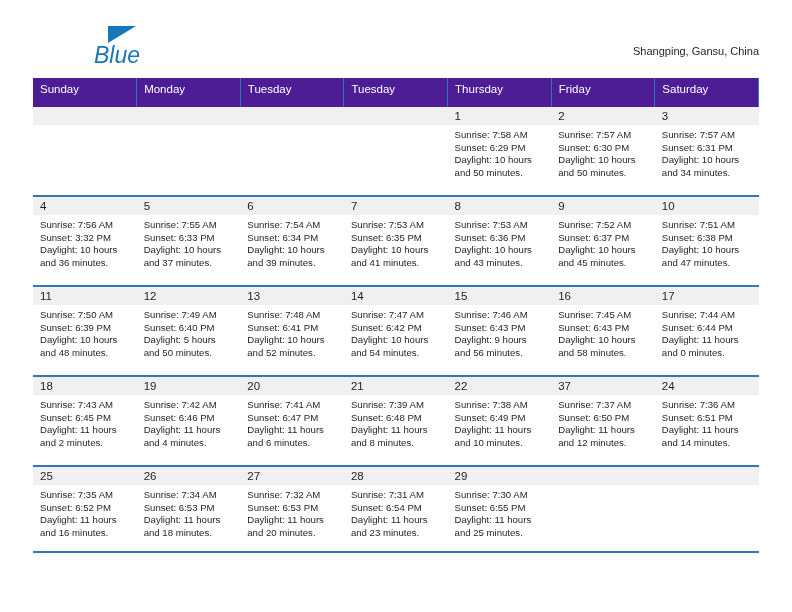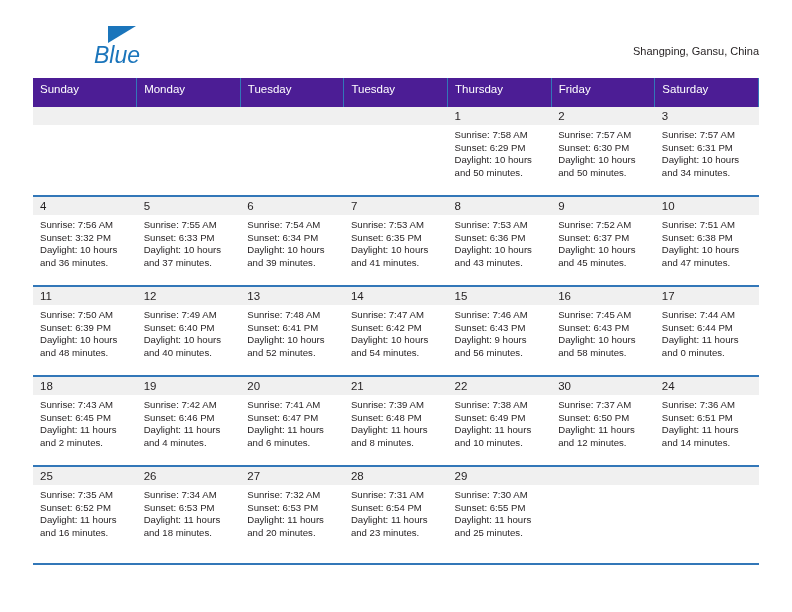--- a/index.html
+++ b/index.html
@@ -105,21 +105,21 @@
     padding: 0;
     width: 103.71px;
     border-bottom: 2px solid #3277b8;
     background: #ffffff;
   }
   .cell-inner {
     height: 88px;
     box-sizing: border-box;
   }
   .cell-inner.last-row {
-    height: 96px;
+    height: 84px;
   }
   .daynum {
     background: #f0f0f0;
     font-size: 11.5px;
     color: #231f20;
     padding: 3px 0 3px 7px;
     height: 18px;
     box-sizing: border-box;
     line-height: 12px;
   }
@@ -304,21 +304,21 @@
                 <div class="dl">Daylight: 10 hours and 48 minutes.</div>
               </div>
             </div>
           </td>
           <td>
             <div class="cell-inner">
               <div class="daynum">12</div>
               <div class="cell-body">
                 <div>Sunrise: 7:49 AM</div>
                 <div>Sunset: 6:40 PM</div>
-                <div class="dl">Daylight: 10 hours and 40 minutes.</div>
+                <div class="dl">Daylight: 5 hours and 50 minutes.</div>
               </div>
             </div>
           </td>
           <td>
             <div class="cell-inner">
               <div class="daynum">13</div>
               <div class="cell-body">
                 <div>Sunrise: 7:48 AM</div>
                 <div>Sunset: 6:41 PM</div>
                 <div class="dl">Daylight: 10 hours and 52 minutes.</div>
@@ -412,21 +412,21 @@
               <div class="daynum">22</div>
               <div class="cell-body">
                 <div>Sunrise: 7:38 AM</div>
                 <div>Sunset: 6:49 PM</div>
                 <div class="dl">Daylight: 11 hours and 10 minutes.</div>
               </div>
             </div>
           </td>
           <td>
             <div class="cell-inner">
-              <div class="daynum">30</div>
+              <div class="daynum">37</div>
               <div class="cell-body">
                 <div>Sunrise: 7:37 AM</div>
                 <div>Sunset: 6:50 PM</div>
                 <div class="dl">Daylight: 11 hours and 12 minutes.</div>
               </div>
             </div>
           </td>
           <td>
             <div class="cell-inner">
               <div class="daynum">24</div>

